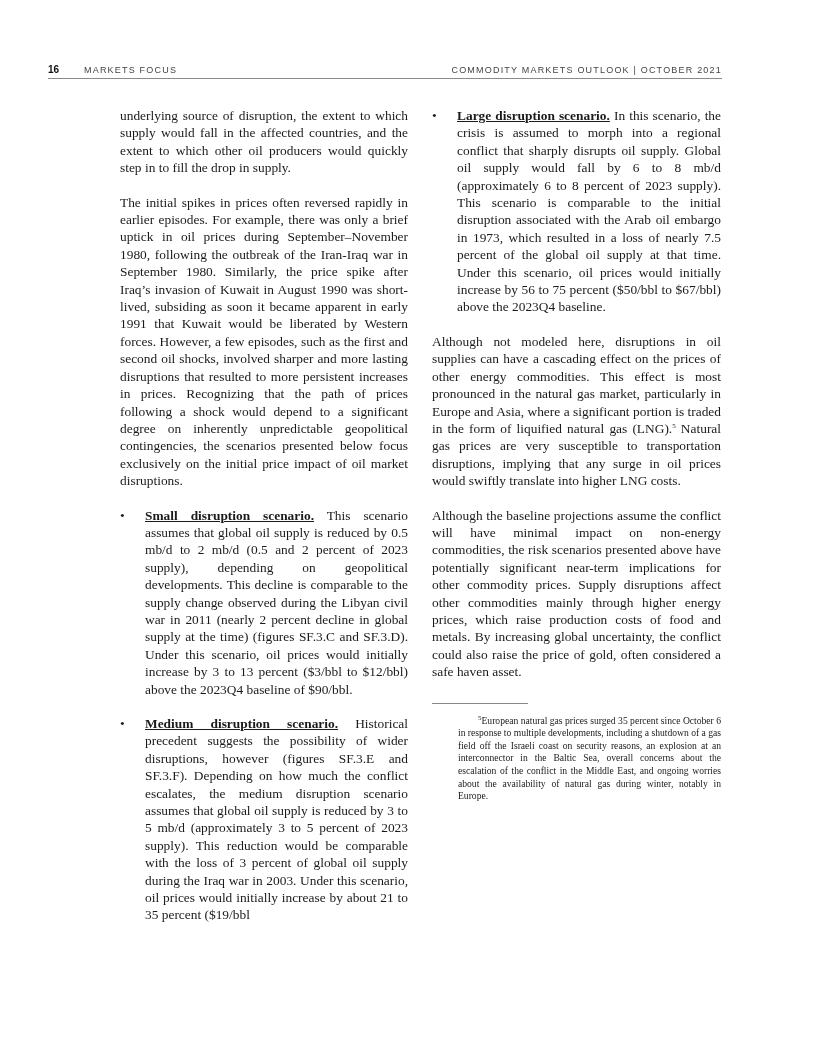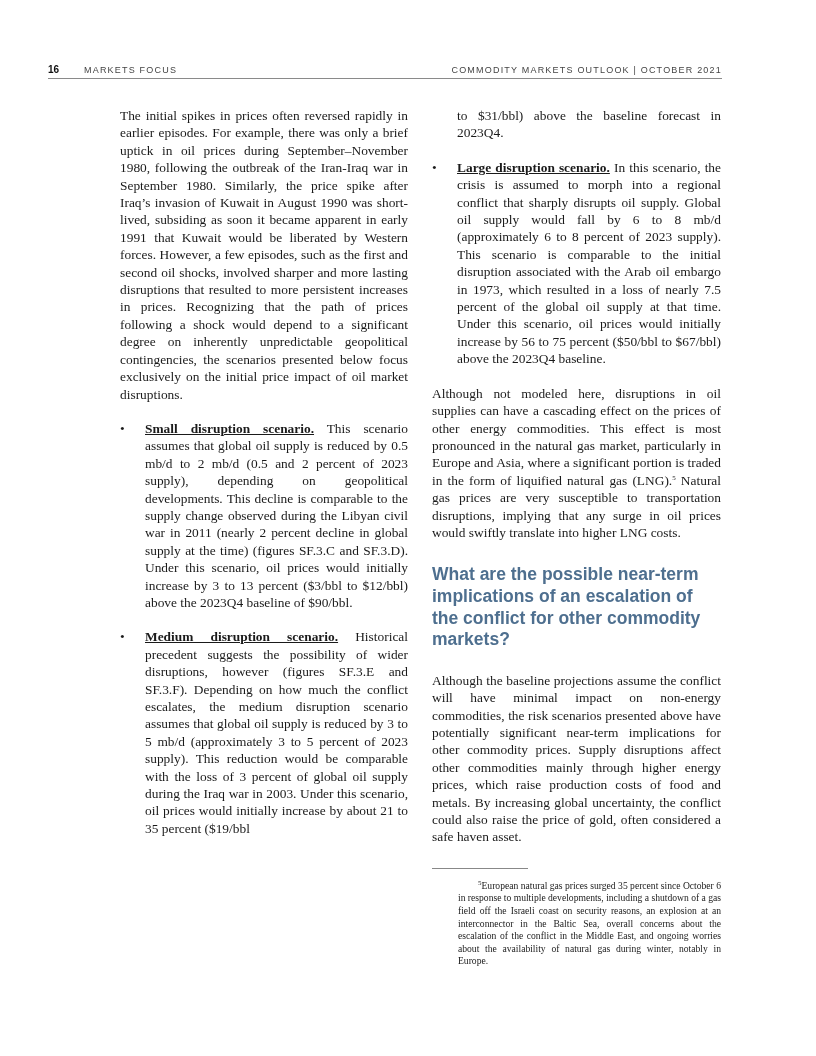--- a/index.html
+++ b/index.html
@@ -99,39 +99,38 @@
 </head>
 <body>
 
 <div class="page-header">
   <span class="page-number">16</span>
   <span class="section-label">MARKETS FOCUS</span>
   <span class="publication-title">COMMODITY MARKETS OUTLOOK | OCTOBER 2021</span>
 </div>
 
 <div class="column col-left">
+  <p>underlying source of disruption, the extent to which supply would fall in the affected countries, and the extent to which other oil producers would quickly step in to fill the drop in supply.</p>
   <p>The initial spikes in prices often reversed rapidly in earlier episodes. For example, there was only a brief uptick in oil prices during September–November 1980, following the outbreak of the Iran-Iraq war in September 1980. Similarly, the price spike after Iraq’s invasion of Kuwait in August 1990 was short-lived, subsiding as soon it became apparent in early 1991 that Kuwait would be liberated by Western forces. However, a few episodes, such as the first and second oil shocks, involved sharper and more lasting disruptions that resulted to more persistent increases in prices. Recognizing that the path of prices following a shock would depend to a significant degree on inherently unpredictable geopolitical contingencies, the scenarios presented below focus exclusively on the initial price impact of oil market disruptions.</p>
   <ul class="bullet-list">
     <li class="bullet-item">
       <span class="bullet-dot">•</span>
       <span class="lead">Small disruption scenario.</span><span> This scenario assumes that global oil supply is reduced by 0.5 mb/d to 2 mb/d (0.5 and 2 percent of 2023 supply), depending on geopolitical developments. This decline is comparable to the supply change observed during the Libyan civil war in 2011 (nearly 2 percent decline in global supply at the time) (figures SF.3.C and SF.3.D). Under this scenario, oil prices would initially increase by 3 to 13 percent ($3/bbl to $12/bbl) above the 2023Q4 baseline of $90/bbl.</span>
     </li>
     <li class="bullet-item">
       <span class="bullet-dot">•</span>
       <span class="lead">Medium disruption scenario.</span><span> Historical precedent suggests the possibility of wider disruptions, however (figures SF.3.E and SF.3.F). Depending on how much the conflict escalates, the medium disruption scenario assumes that global oil supply is reduced by 3 to 5 mb/d (approximately 3 to 5 percent of 2023 supply). This reduction would be comparable with the loss of 3 percent of global oil supply during the Iraq war in 2003. Under this scenario, oil prices would initially increase by about 21 to 35 percent ($19/bbl</span>
     </li>
   </ul>
 </div>
 
 <div class="column col-right">
-  <p class="cont-indent">to $31/bbl) above the baseline forecast in 2023Q4.</p>
   <ul class="bullet-list">
     <li class="bullet-item">
       <span class="bullet-dot">•</span>
       <span class="lead">Large disruption scenario.</span><span> In this scenario, the crisis is assumed to morph into a regional conflict that sharply disrupts oil supply. Global oil supply would fall by 6 to 8 mb/d (approximately 6 to 8 percent of 2023 supply). This scenario is comparable to the initial disruption associated with the Arab oil embargo in 1973, which resulted in a loss of nearly 7.5 percent of the global oil supply at that time. Under this scenario, oil prices would initially increase by 56 to 75 percent ($50/bbl to $67/bbl) above the 2023Q4 baseline.</span>
     </li>
   </ul>
   <p><span>Although not modeled here, disruptions in oil supplies can have a cascading effect on the prices of other energy commodities. This effect is most pronounced in the natural gas market, particularly in Europe and Asia, where a significant portion is traded in the form of liquified natural gas (LNG).</span><sup>5</sup><span> Natural gas prices are very susceptible to transportation disruptions, implying that any surge in oil prices would swiftly translate into higher LNG costs.</span></p>
-  <h2 class="section-heading">What are the possible near-term implications of an escalation of the conflict for other commodity markets?</h2>
   <p>Although the baseline projections assume the conflict will have minimal impact on non-energy commodities, the risk scenarios presented above have potentially significant near-term implications for other commodity prices. Supply disruptions affect other commodities mainly through higher energy prices, which raise production costs of food and metals. By increasing global uncertainty, the conflict could also raise the price of gold, often considered a safe haven asset.</p>
   <div class="footnote-rule"></div>
   <div class="footnote"><sup>5</sup><span>European natural gas prices surged 35 percent since October 6 in response to multiple developments, including a shutdown of a gas field off the Israeli coast on security reasons, an explosion at an interconnector in the Baltic Sea, overall concerns about the escalation of the conflict in the Middle East, and ongoing worries about the availability of natural gas during winter, notably in Europe.</span></div>
 </div>
 
 </body></html>

